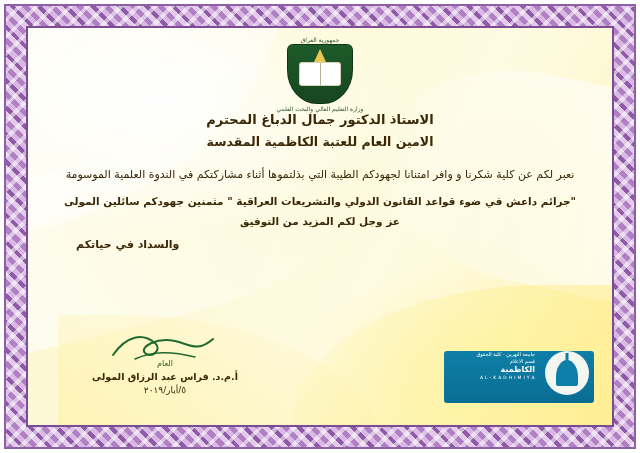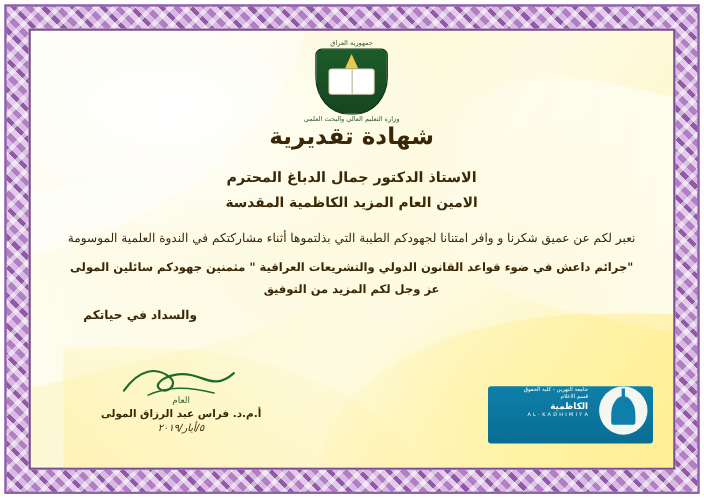--- a/index.html
+++ b/index.html
@@ -265,21 +265,20 @@
   .signature-name {
     font-size: 9.5px;
     font-weight: bold;
     color: #3a2708;
     margin-top: 3px;
   }
   .signature-date {
     font-size: 9px;
     color: #3a2708;
     margin-top: 3px;
-    font-style: italic;
   }
 
   
   .org-logo {
     position: absolute;
     right: 18px;
     bottom: 22px;
     width: 150px;
     height: 52px;
     background: linear-gradient(180deg, #0e7fa8 0%, #0a6d93 100%);
@@ -348,26 +347,25 @@
       <div class="emblem-wrap">
         <div class="emblem-arc">جمهورية العراق</div>
         <div class="emblem-shield">
           <div class="emblem-torch"></div>
           <div class="emblem-book"></div>
         </div>
         <div class="emblem-sub">وزارة التعليم العالي والبحث العلمي</div>
       </div>
 
       <div class="content">
-        <div class="cert-title">شهادة تقديرية</div>
 
         <div class="recipient">الاستاذ الدكتور جمال الدباغ المحترم</div>
-        <div class="recipient-role">الامين العام المزيد الكاظمية المقدسة</div>
-
-        <div class="body-line">نعبر لكم عن عميق شكرنا و وافر امتنانا لجهودكم الطيبة التي بذلتموها أثناء مشاركتكم في الندوة العلمية الموسومة</div>
+        <div class="recipient-role">الامين العام للعتبة الكاظمية المقدسة</div>
+
+        <div class="body-line">نعبر لكم عن كلية شكرنا و وافر امتنانا لجهودكم الطيبة التي بذلتموها أثناء مشاركتكم في الندوة العلمية الموسومة</div>
         <div class="body-line em">"جرائم داعش في ضوء قواعد القانون الدولي والتشريعات العراقية " مثمنين جهودكم سائلين المولى عز وجل لكم المزيد من التوفيق</div>
 
         <div class="closing">والسداد في حياتكم</div>
       </div>
 
       <div class="signature-block">
         <div class="signature-mark">
           <svg width="120" height="34" viewBox="0 0 120 34" aria-hidden="true">
             <path d="M8 26 C 22 6, 38 4, 50 14 C 58 21, 46 30, 40 24 C 34 18, 52 8, 70 12 C 84 15, 92 24, 108 10" fill="none" stroke="#1f6b2f" stroke-width="2" stroke-linecap="round"></path>
             <path d="M30 30 C 48 22, 66 22, 90 28" fill="none" stroke="#1f6b2f" stroke-width="1.4" stroke-linecap="round"></path>

